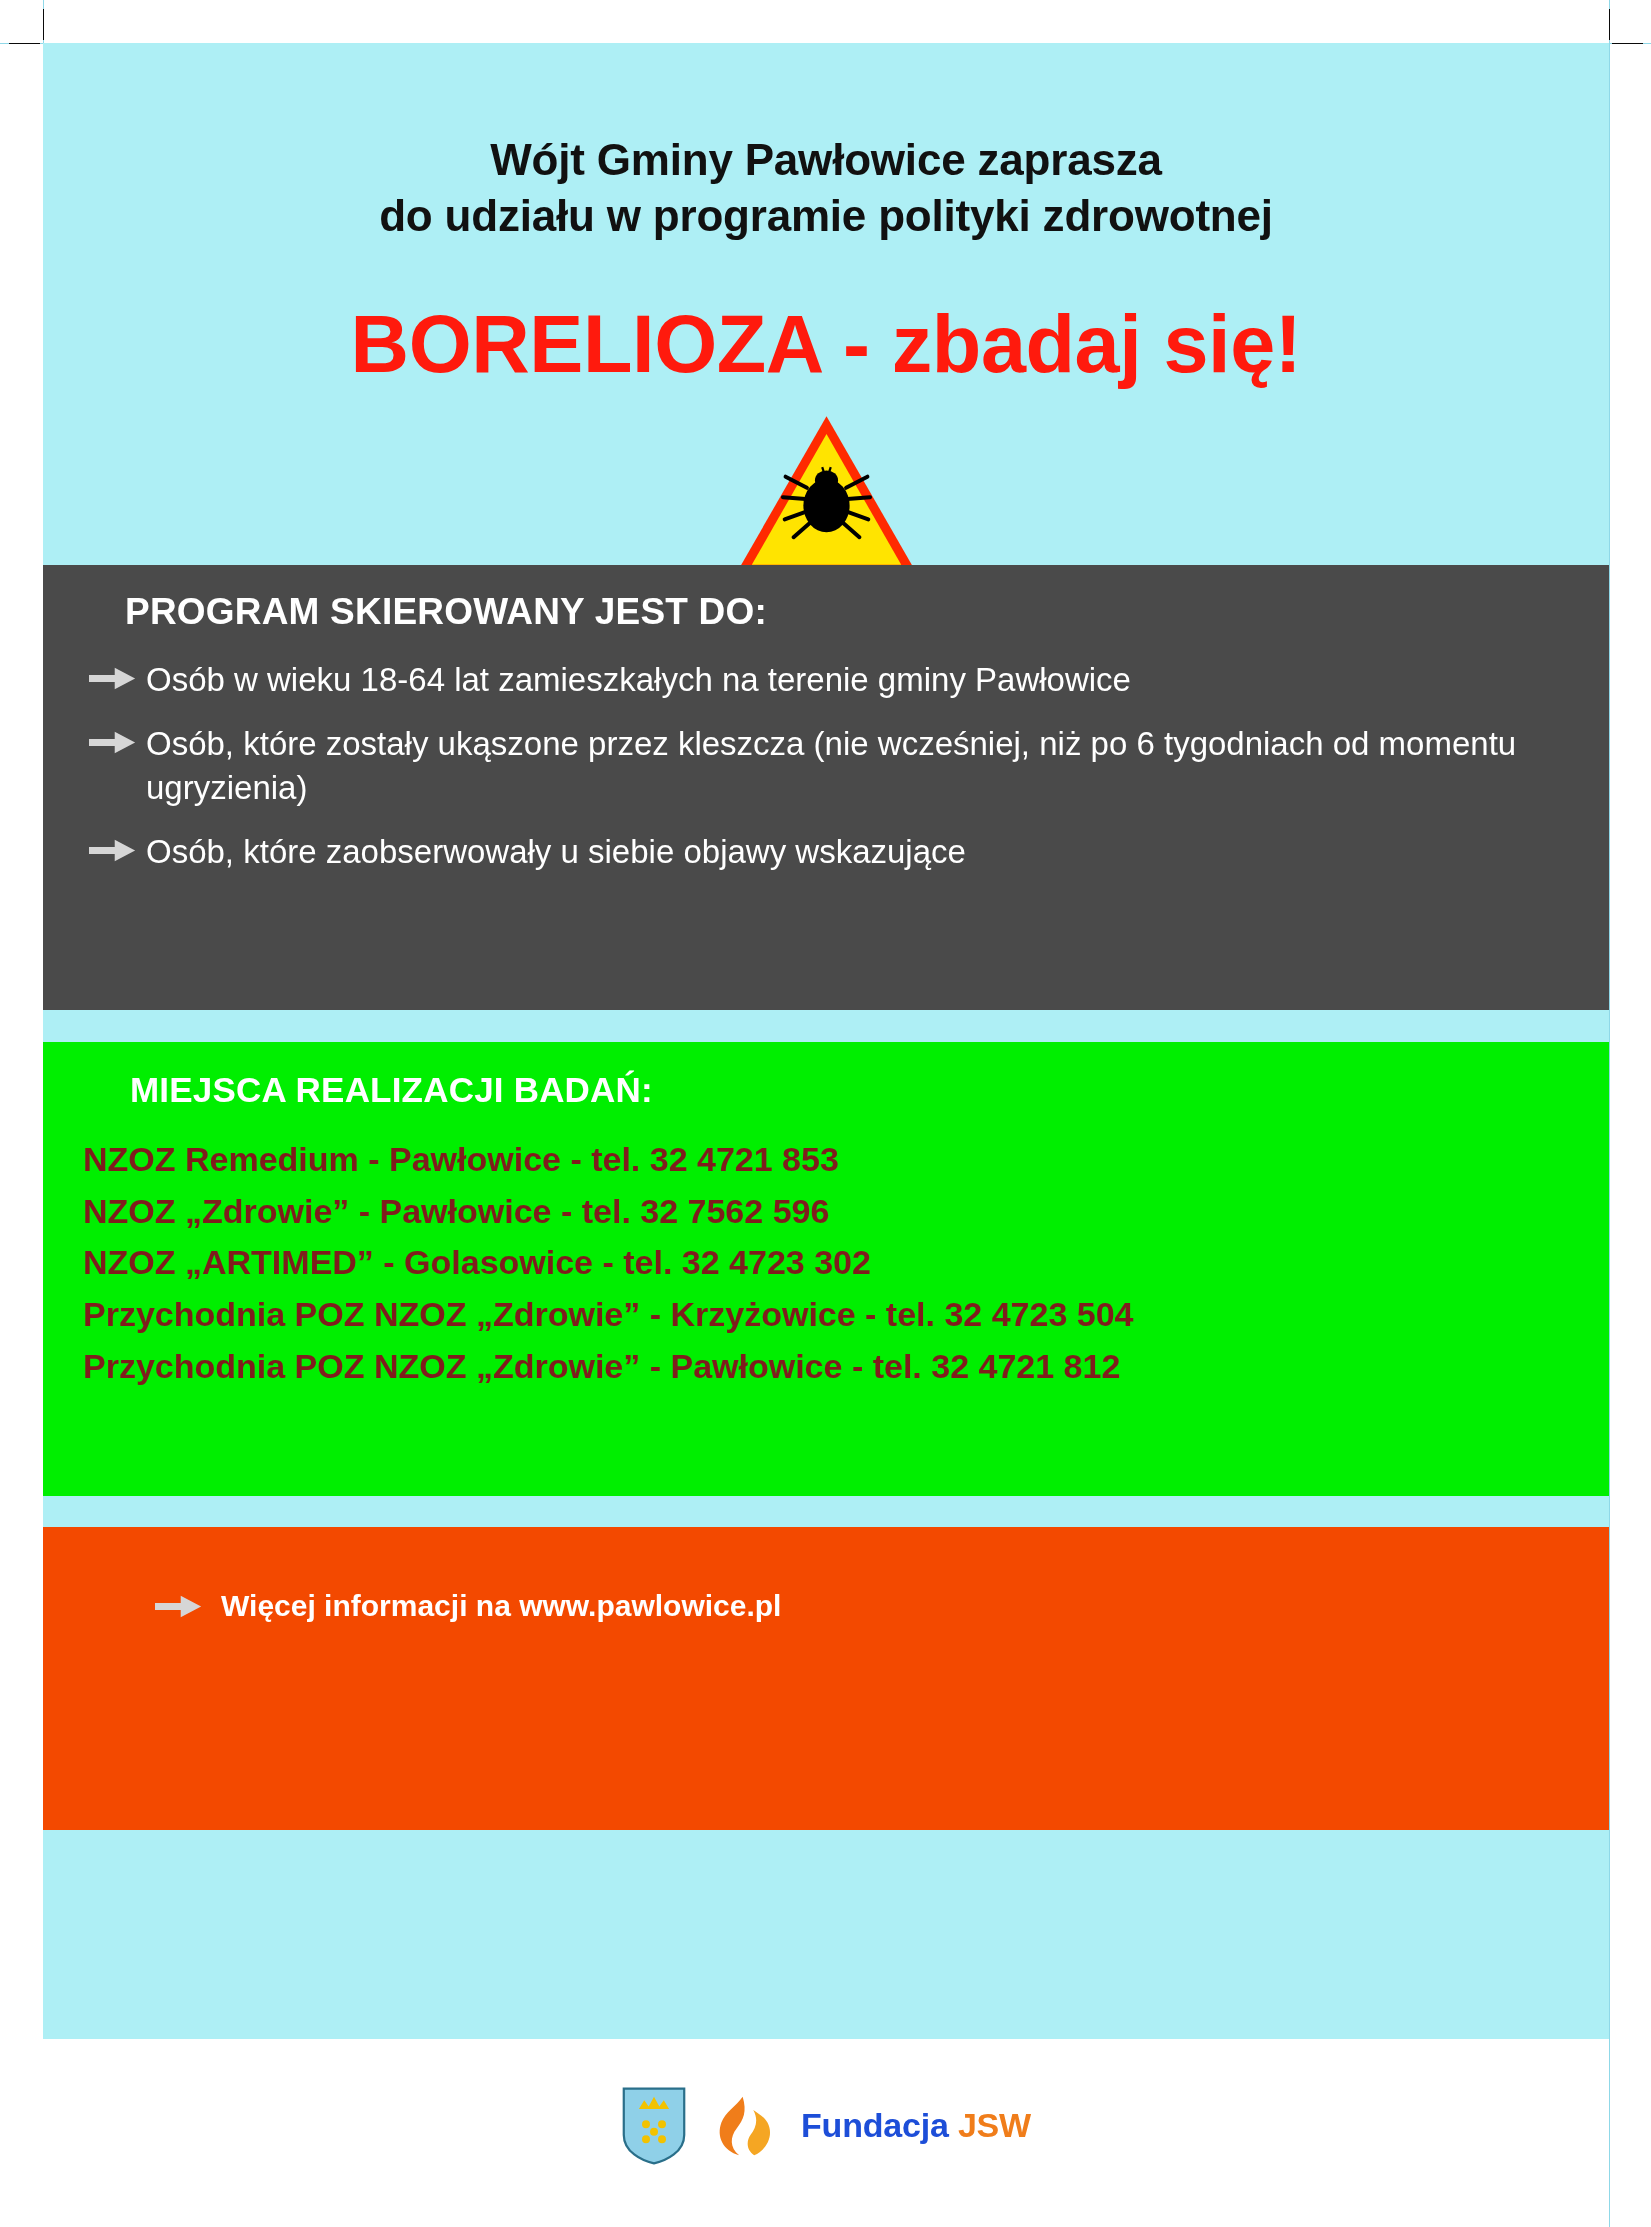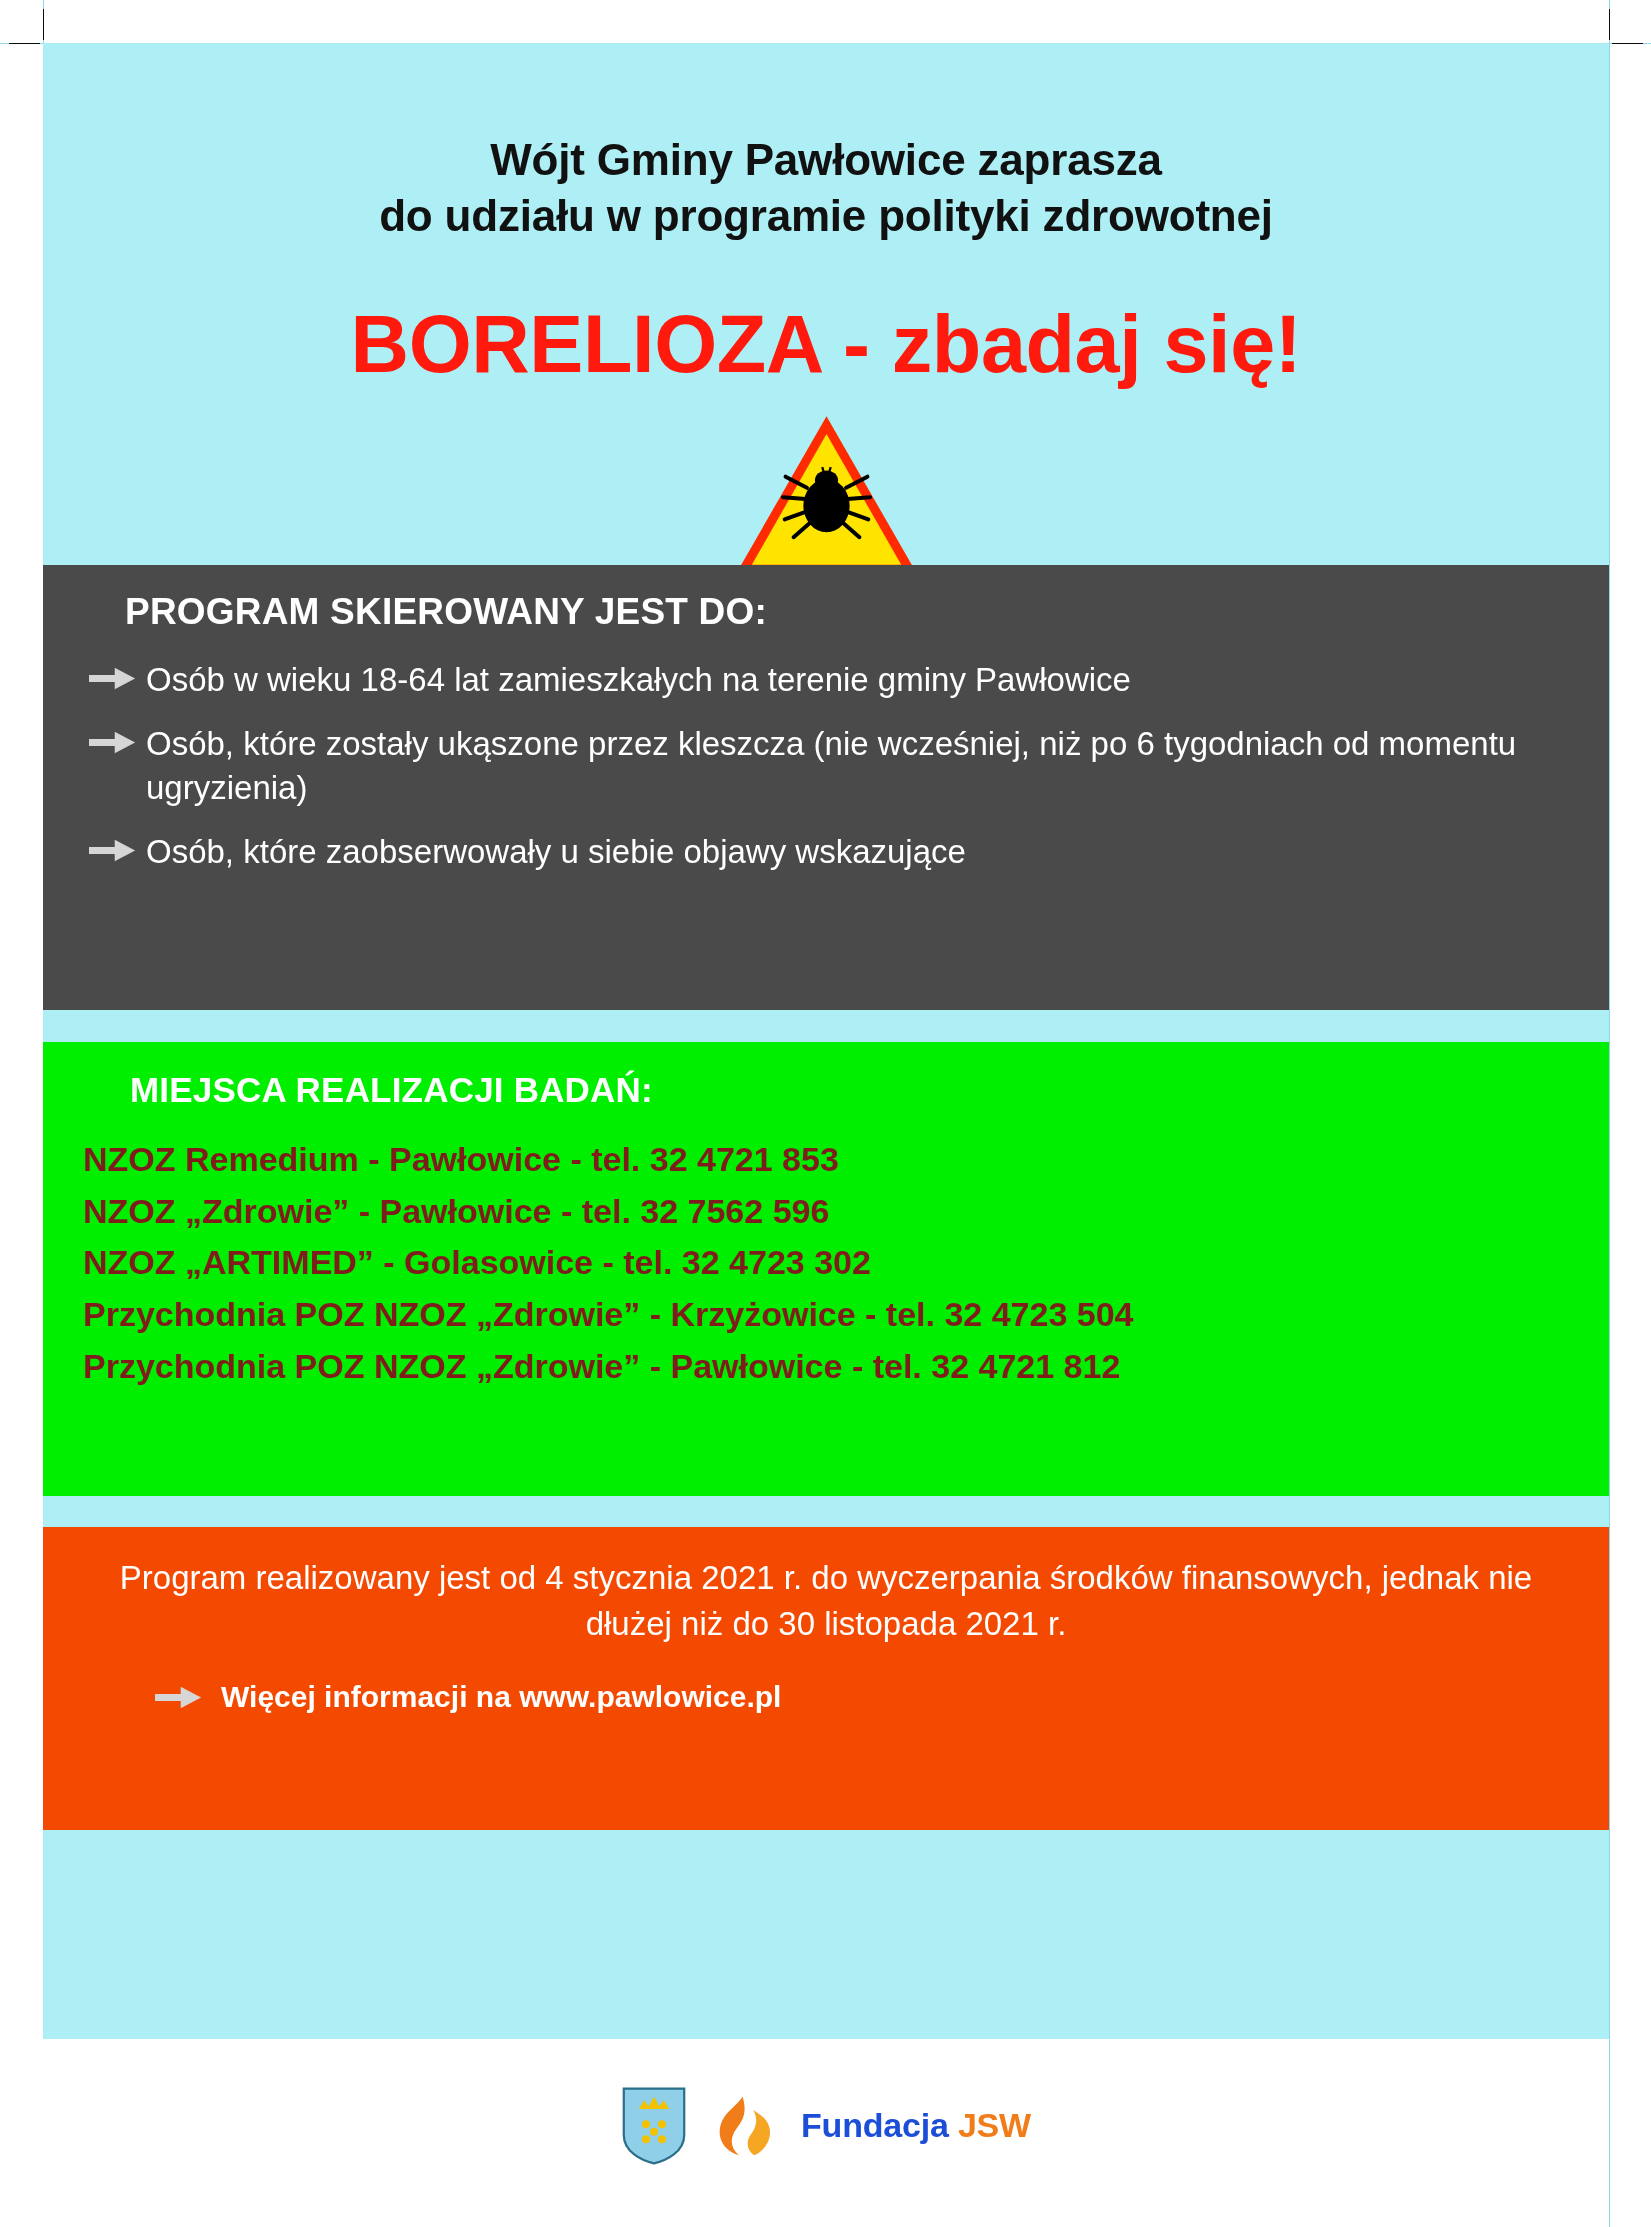--- a/index.html
+++ b/index.html
@@ -299,21 +299,20 @@
     <div class="green">
       <h2>MIEJSCA REALIZACJI BADAŃ:</h2>
       <div class="place">NZOZ Remedium - Pawłowice - tel. 32 4721 853</div>
       <div class="place">NZOZ „Zdrowie” - Pawłowice - tel. 32 7562 596</div>
       <div class="place">NZOZ „ARTIMED” - Golasowice - tel. 32 4723 302</div>
       <div class="place">Przychodnia POZ NZOZ „Zdrowie” - Krzyżowice - tel. 32 4723 504</div>
       <div class="place">Przychodnia POZ NZOZ „Zdrowie” - Pawłowice - tel. 32 4721 812</div>
     </div>
 
     <div class="orange">
-      <div class="para">Program realizowany jest od 4 stycznia 2021 r. do wyczerpania środków finansowych, jednak nie dłużej niż do 30 listopada 2021 r.</div>
       <div class="more">
         <span class="arrow">
           <svg width="47" height="25" viewBox="0 0 106 56">
             <path d="M0 20 h58 v-16 l46 24 -46 24 v-16 h-58 z" fill="#d6d6d6"></path>
           </svg>
         </span>
         <span class="mtxt">Więcej informacji na www.pawlowice.pl</span>
       </div>
     </div>
 

